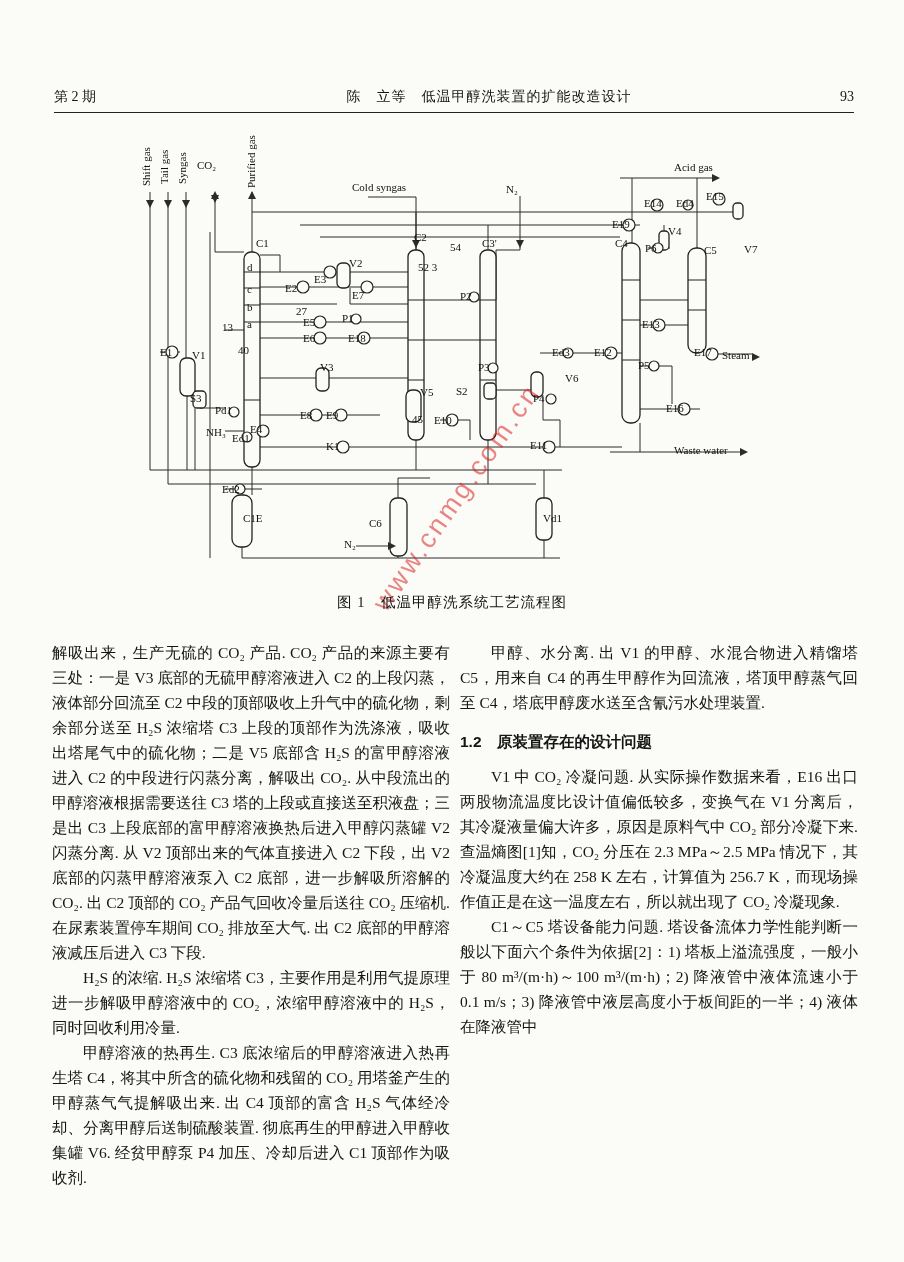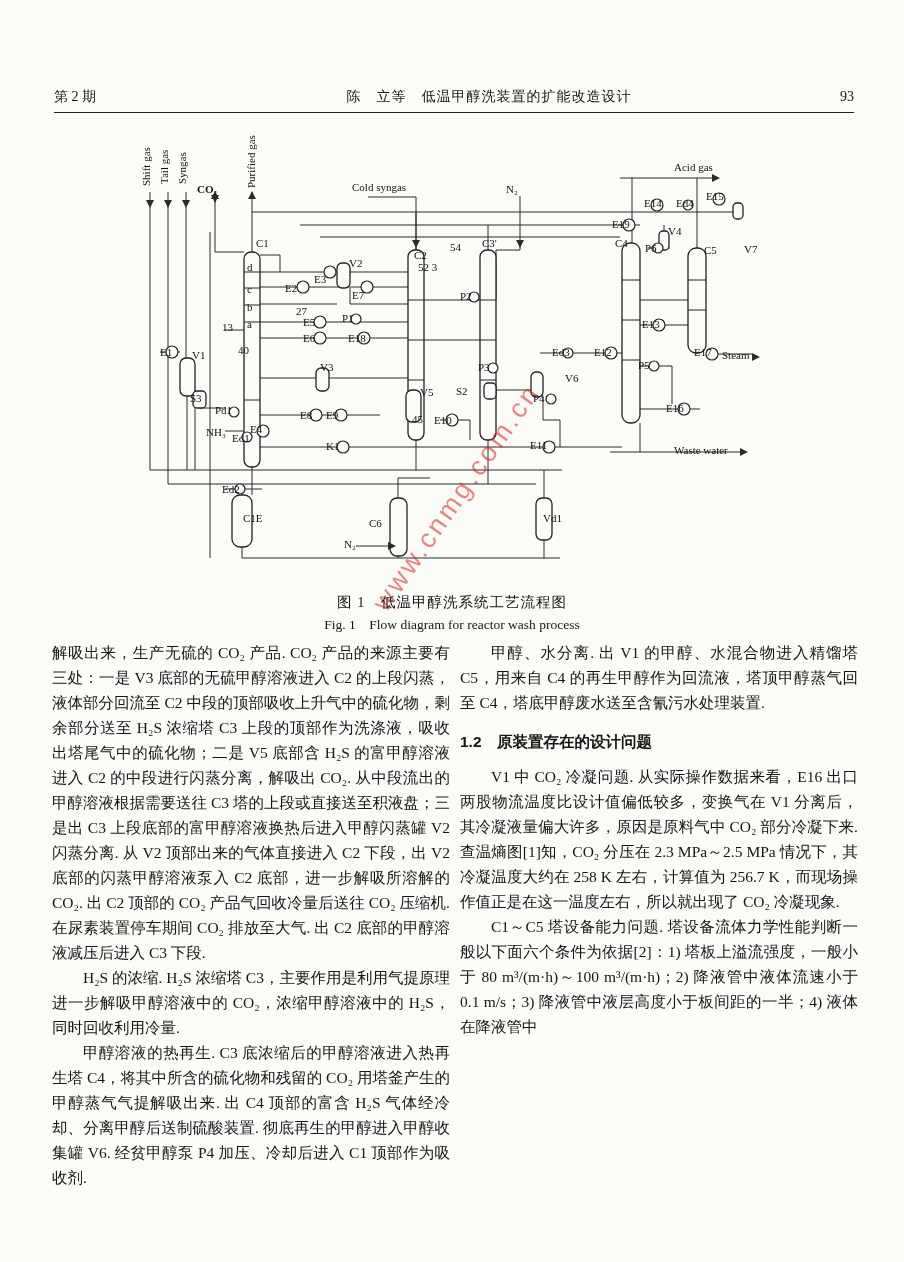--- a/index.html
+++ b/index.html
@@ -192,40 +192,40 @@
       <path d="M752,353 V361 L760,357 Z"></path>
       <path d="M740,448 V456 L748,452 Z"></path>
       <path d="M388,542 V550 L396,546 Z"></path>
     </g>
   </svg>
 
   <div id="diagram-labels">
       <span class="dlabel rot" style="left: 141px; top: 186px;">Shift gas</span>
       <span class="dlabel rot" style="left: 159px; top: 184px;">Tail gas</span>
       <span class="dlabel rot" style="left: 177px; top: 184px;">Syngas</span>
-      <span class="dlabel" style="left: 197px; top: 184px; font-weight: bold;">CO₂</span>
+      <span class="dlabel" style="left: 197px; top: 160px;">CO₂</span>
       <span class="dlabel rot" style="left: 246px; top: 188px;">Purified gas</span>
       <span class="dlabel" style="left: 352px; top: 182px;">Cold syngas</span>
       <span class="dlabel" style="left: 506px; top: 184px;">N₂</span>
       <span class="dlabel" style="left: 674px; top: 162px;">Acid gas</span>
       <span class="dlabel" style="left: 644px; top: 198px;">E14</span>
       <span class="dlabel" style="left: 676px; top: 198px;">Ed4</span>
       <span class="dlabel" style="left: 706px; top: 191px;">E15</span>
       <span class="dlabel" style="left: 744px; top: 205px; margin-top: 39px;">V7</span>
       <span class="dlabel" style="left: 612px; top: 219px;">E19</span>
       <span class="dlabel" style="left: 668px; top: 226px;">V4</span>
       <span class="dlabel" style="left: 615px; top: 238px;">C4</span>
       <span class="dlabel" style="left: 645px; top: 243px;">P6</span>
       <span class="dlabel" style="left: 704px; top: 245px;">C5</span>
       <span class="dlabel" style="left: 256px; top: 238px;">C1</span>
       <span class="dlabel" style="left: 349px; top: 258px;">V2</span>
       <span class="dlabel" style="left: 314px; top: 274px;">E3</span>
       <span class="dlabel" style="left: 285px; top: 283px;">E2</span>
       <span class="dlabel" style="left: 352px; top: 290px;">E7</span>
-      <span class="dlabel" style="left: 414px; top: 250px;">C2</span>
+      <span class="dlabel" style="left: 414px; top: 232px;">C2</span>
       <span class="dlabel" style="left: 482px; top: 238px;">C3'</span>
       <span class="dlabel" style="left: 450px; top: 242px;">54</span>
       <span class="dlabel" style="left: 418px; top: 262px;">52 3</span>
       <span class="dlabel" style="left: 460px; top: 291px;">P2</span>
       <span class="dlabel" style="left: 247px; top: 262px;">d</span>
       <span class="dlabel" style="left: 247px; top: 284px;">c</span>
       <span class="dlabel" style="left: 247px; top: 302px;">b</span>
       <span class="dlabel" style="left: 247px; top: 319px;">a</span>
       <span class="dlabel" style="left: 296px; top: 306px;">27</span>
       <span class="dlabel" style="left: 303px; top: 317px;">E5</span>
@@ -264,21 +264,20 @@
       <span class="dlabel" style="left: 222px; top: 484px;">Ed2</span>
       <span class="dlabel" style="left: 243px; top: 513px;">C1E</span>
       <span class="dlabel" style="left: 369px; top: 518px;">C6</span>
       <span class="dlabel" style="left: 344px; top: 539px;">N₂</span>
       <span class="dlabel" style="left: 543px; top: 513px;">Vd1</span>
     </div>
 
   <div class="watermark">www.cnmg.com.cn</div>
 
   <div class="fig-cap-zh">图 1　低温甲醇洗系统工艺流程图</div>
-  <div class="fig-cap-en">Fig. 1　Flow diagram for reactor wash process</div>
 
   <div class="col col-left" id="col-left">
       <div class="para">解吸出来，生产无硫的 CO₂ 产品. CO₂ 产品的来源主要有三处：一是 V3 底部的无硫甲醇溶液进入 C2 的上段闪蒸，液体部分回流至 C2 中段的顶部吸收上升气中的硫化物，剩余部分送至 H₂S 浓缩塔 C3 上段的顶部作为洗涤液，吸收出塔尾气中的硫化物；二是 V5 底部含 H₂S 的富甲醇溶液进入 C2 的中段进行闪蒸分离，解吸出 CO₂. 从中段流出的甲醇溶液根据需要送往 C3 塔的上段或直接送至积液盘；三是出 C3 上段底部的富甲醇溶液换热后进入甲醇闪蒸罐 V2 闪蒸分离. 从 V2 顶部出来的气体直接进入 C2 下段，出 V2 底部的闪蒸甲醇溶液泵入 C2 底部，进一步解吸所溶解的 CO₂. 出 C2 顶部的 CO₂ 产品气回收冷量后送往 CO₂ 压缩机. 在尿素装置停车期间 CO₂ 排放至大气. 出 C2 底部的甲醇溶液减压后进入 C3 下段.</div>
       <div class="para ind">H₂S 的浓缩. H₂S 浓缩塔 C3，主要作用是利用气提原理进一步解吸甲醇溶液中的 CO₂，浓缩甲醇溶液中的 H₂S，同时回收利用冷量.</div>
       <div class="para ind">甲醇溶液的热再生. C3 底浓缩后的甲醇溶液进入热再生塔 C4，将其中所含的硫化物和残留的 CO₂ 用塔釜产生的甲醇蒸气气提解吸出来. 出 C4 顶部的富含 H₂S 气体经冷却、分离甲醇后送制硫酸装置. 彻底再生的甲醇进入甲醇收集罐 V6. 经贫甲醇泵 P4 加压、冷却后进入 C1 顶部作为吸收剂.</div>
     </div>
   <div class="col col-right" id="col-right">
       <div class="para ind">甲醇、水分离. 出 V1 的甲醇、水混合物进入精馏塔 C5，用来自 C4 的再生甲醇作为回流液，塔顶甲醇蒸气回至 C4，塔底甲醇废水送至含氰污水处理装置.</div>
       <div class="sec-heading">1.2　原装置存在的设计问题</div>
       <div class="para ind">V1 中 CO₂ 冷凝问题. 从实际操作数据来看，E16 出口两股物流温度比设计值偏低较多，变换气在 V1 分离后，其冷凝液量偏大许多，原因是原料气中 CO₂ 部分冷凝下来. 查温熵图[1]知，CO₂ 分压在 2.3 MPa～2.5 MPa 情况下，其冷凝温度大约在 258 K 左右，计算值为 256.7 K，而现场操作值正是在这一温度左右，所以就出现了 CO₂ 冷凝现象.</div>

